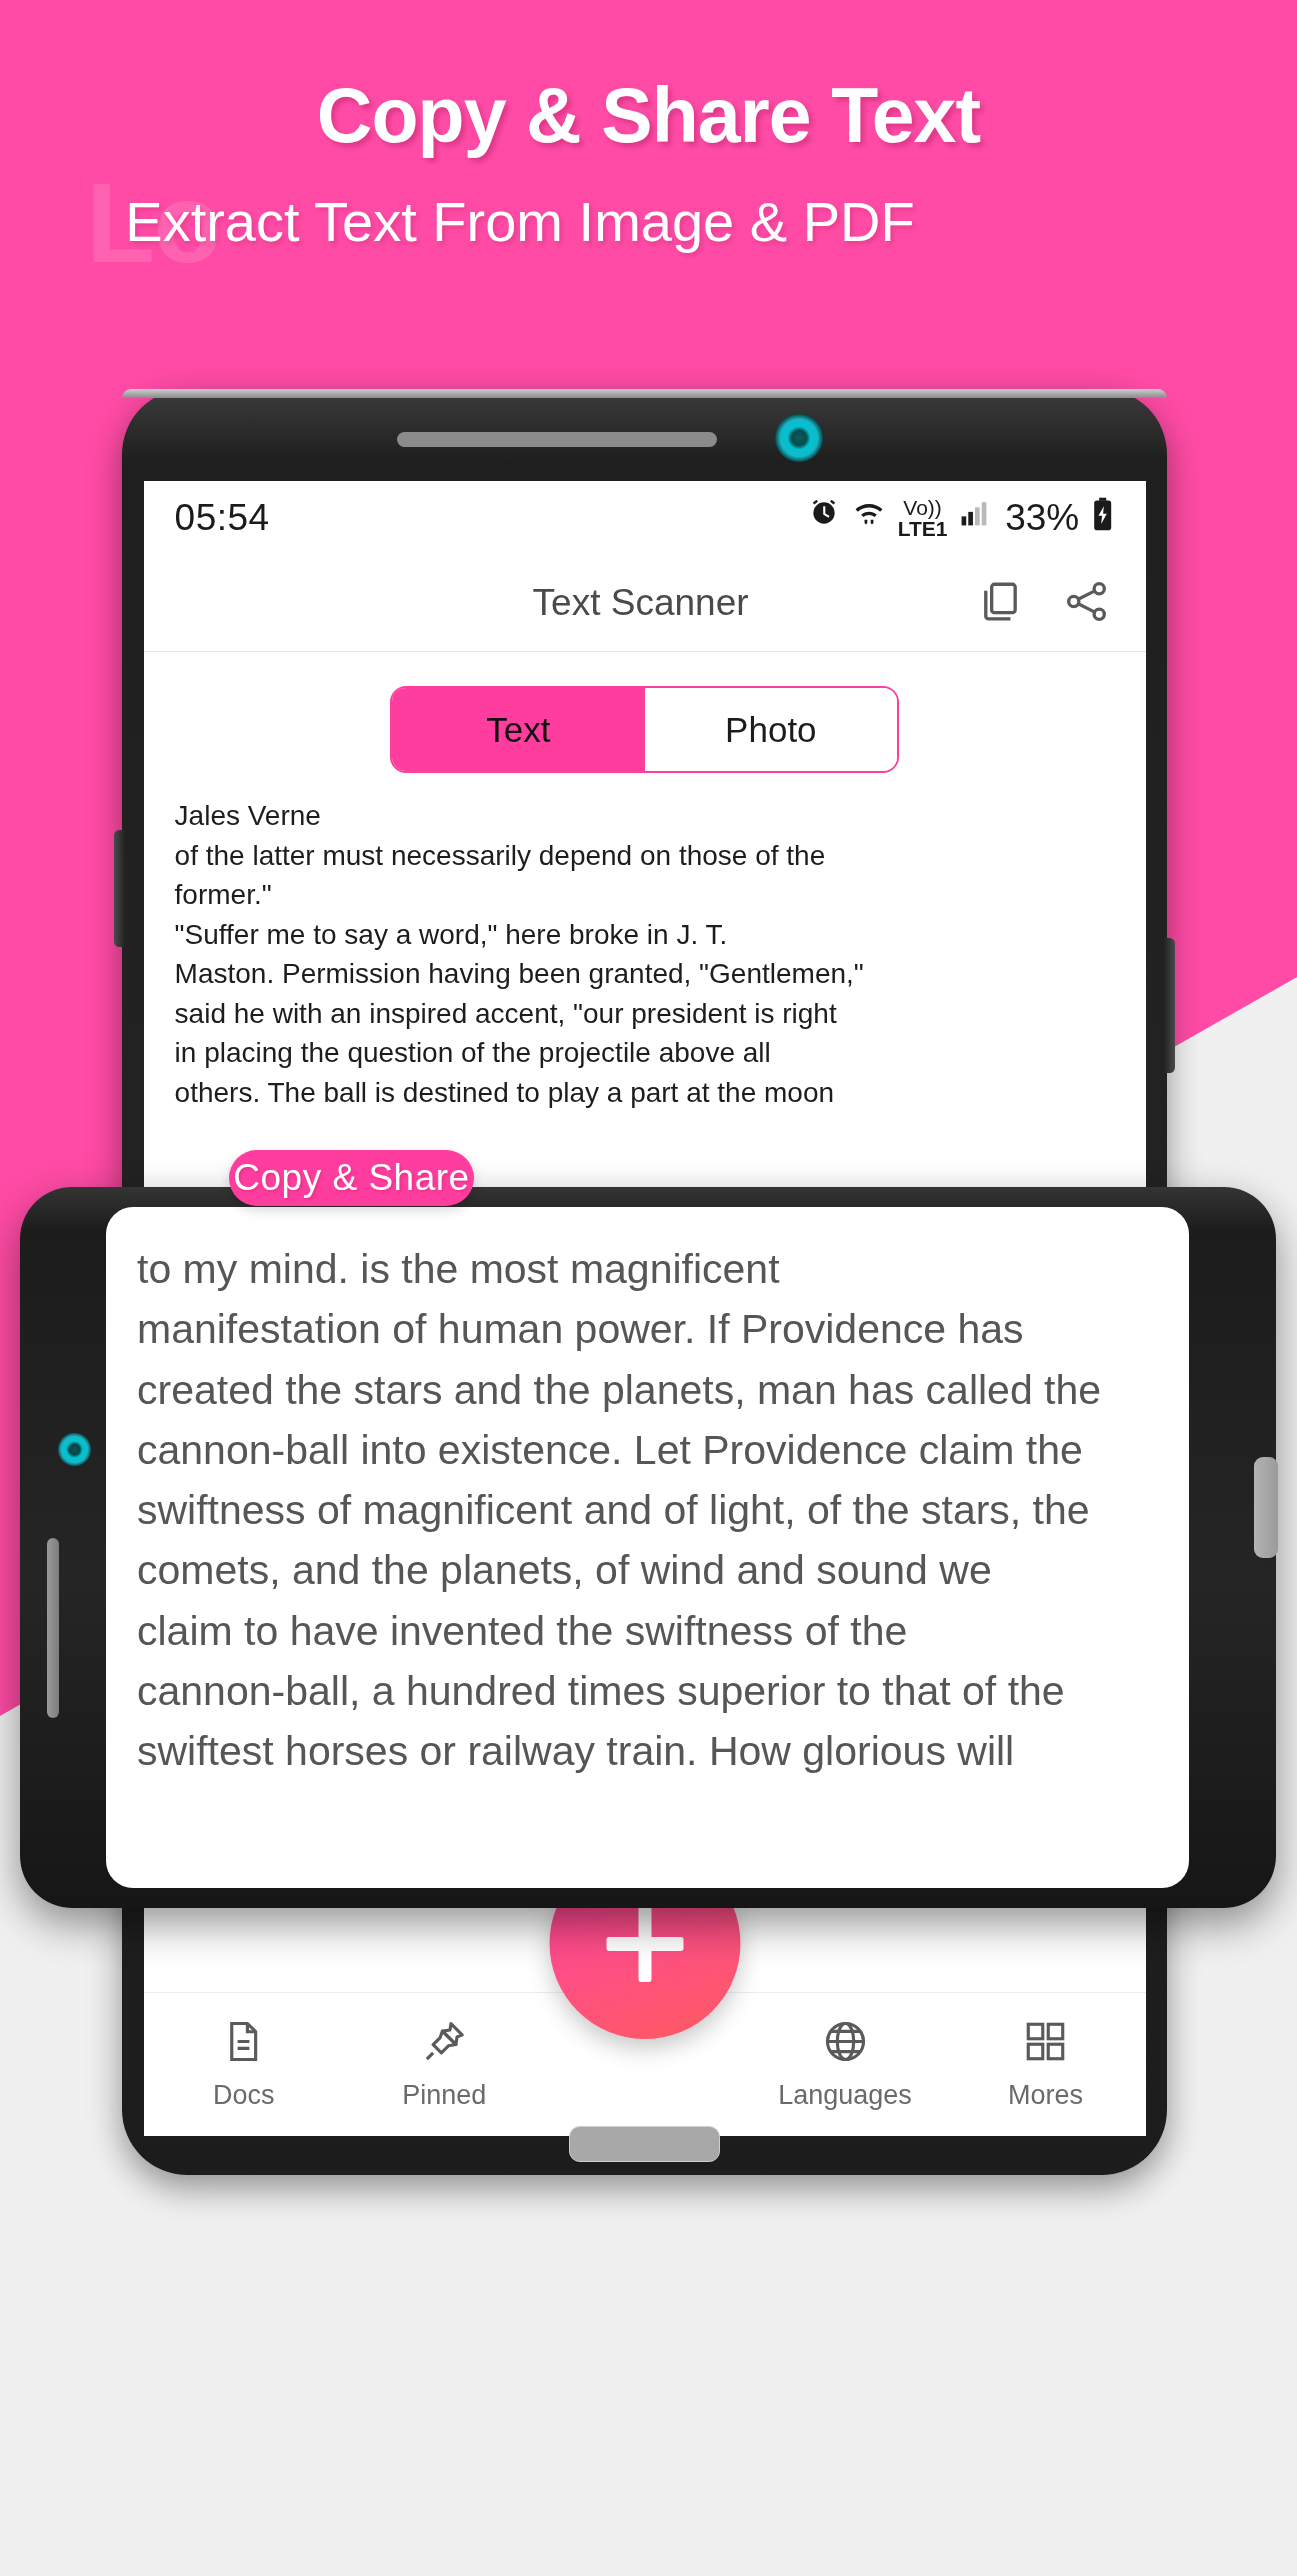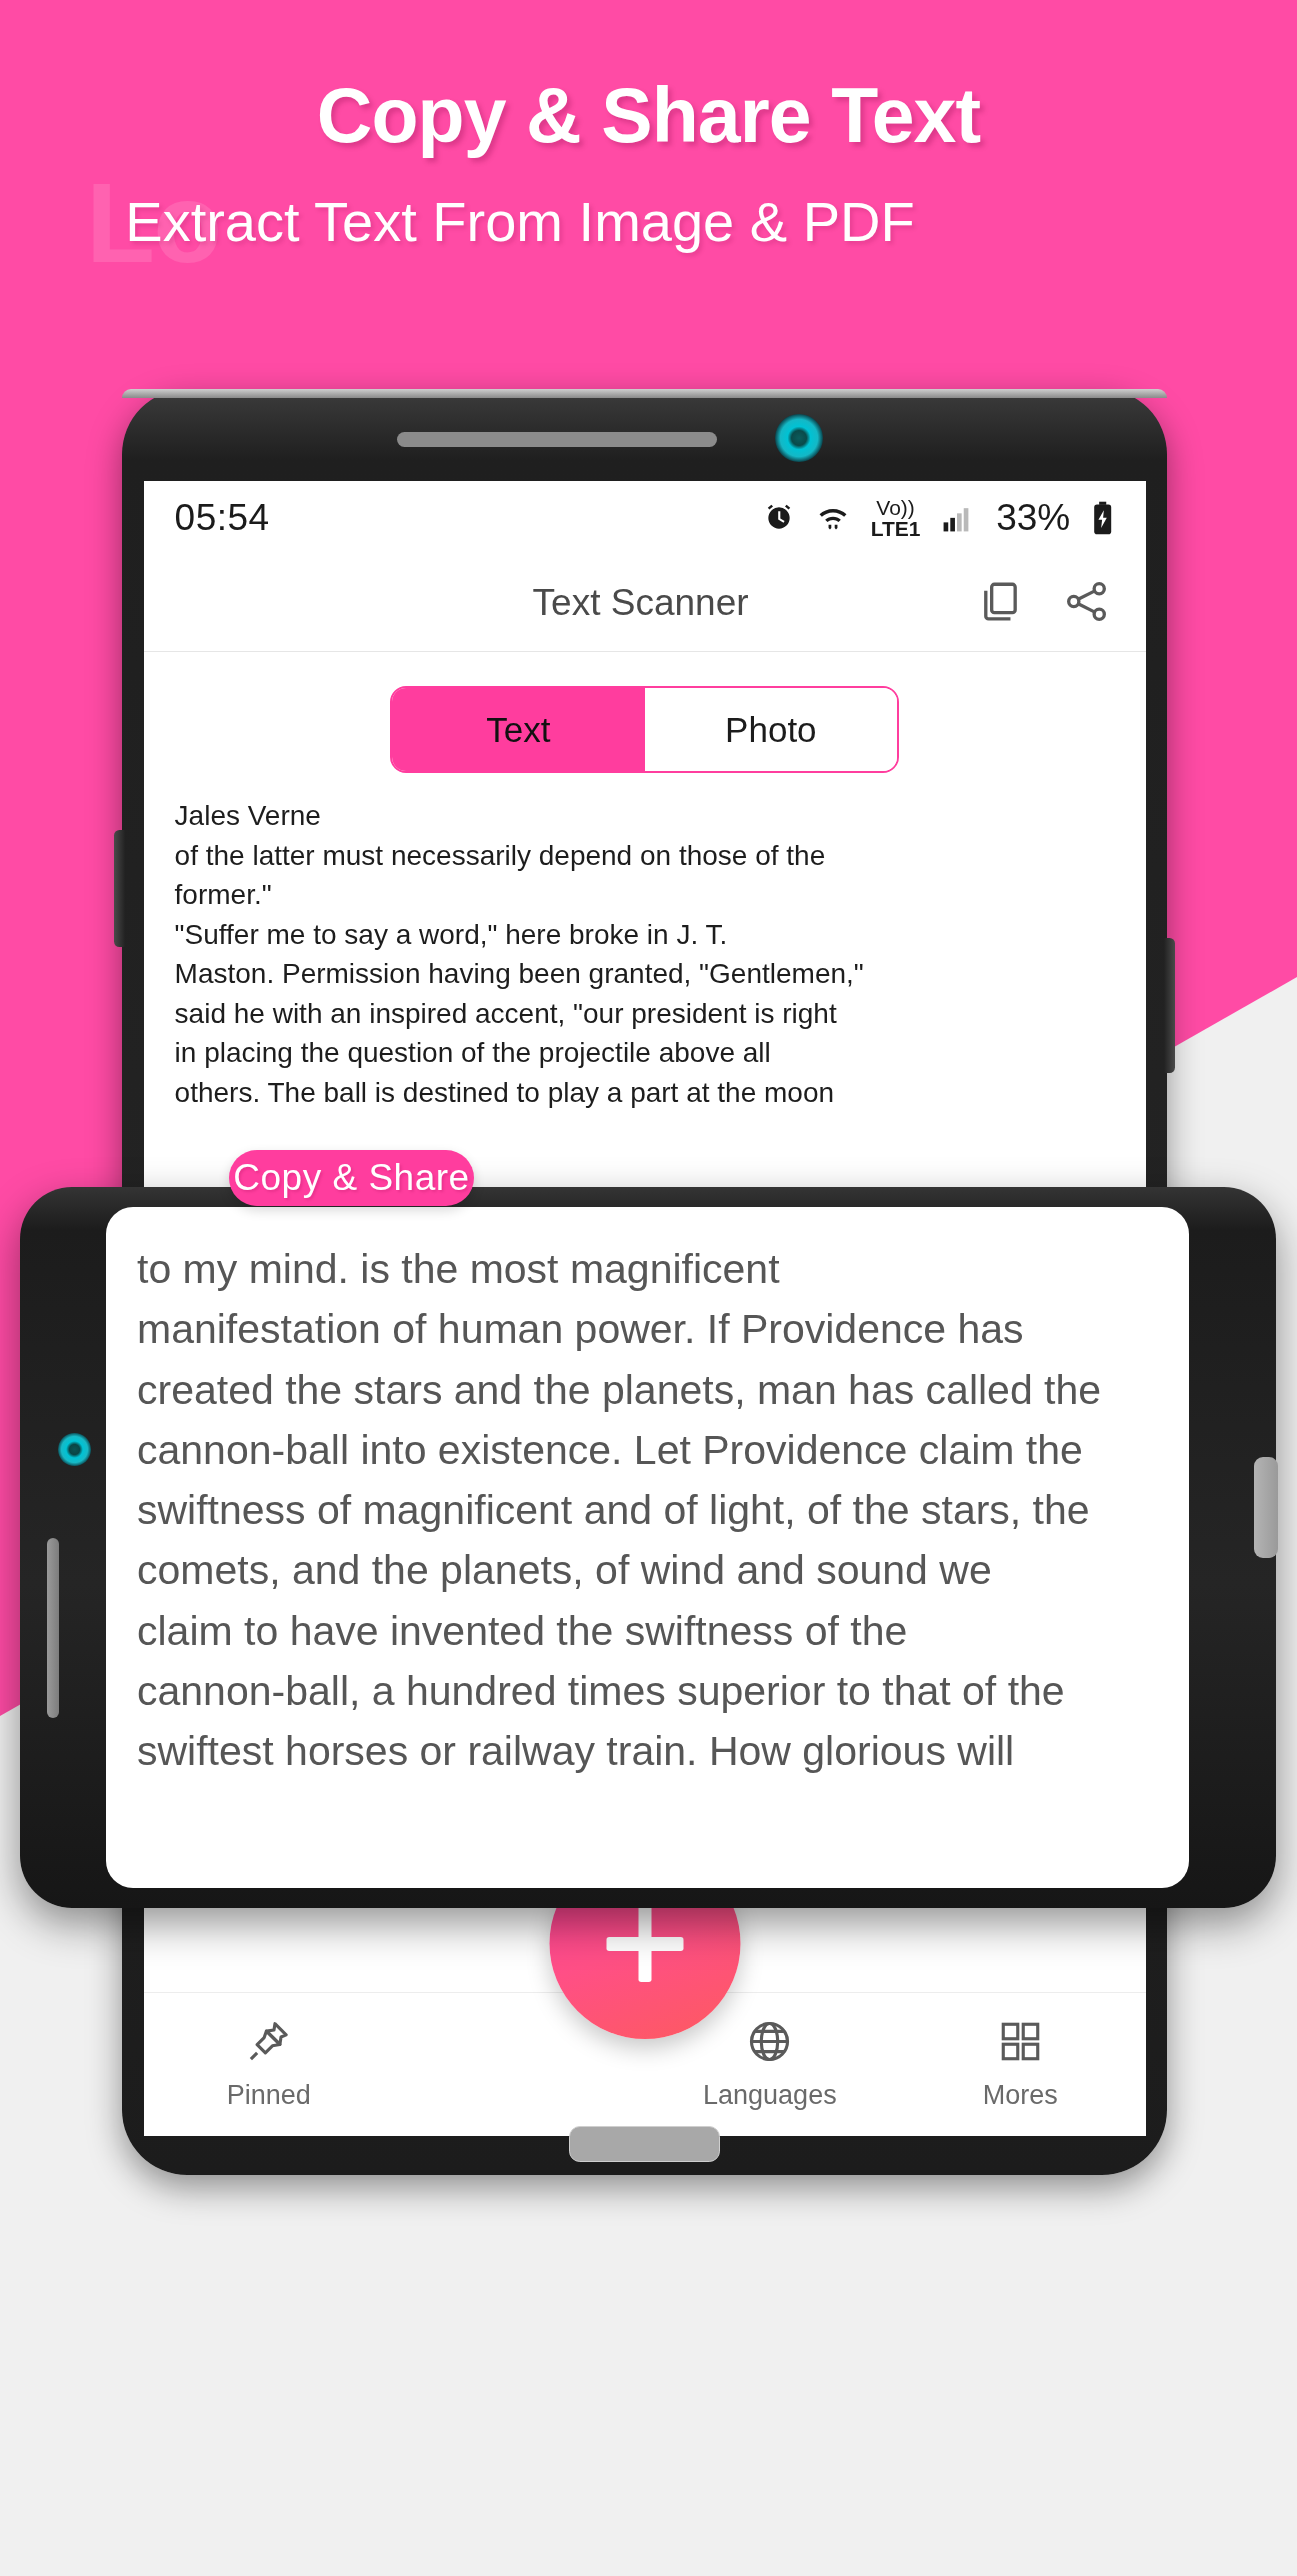--- a/index.html
+++ b/index.html
@@ -78,21 +78,21 @@
     position:absolute; right:-8px; top:549px; width:10.8px; height:135px;
     background:linear-gradient(270deg,#4a4a4a,#222); border-radius:0 5.4px 5.4px 0;
   }
 
   
   .statusbar {
     position:relative; height:74px; padding:0 31px;
     display:flex; align-items:center; justify-content:space-between;
   }
   .sb-time { font-size:37px; color:#1b1b1b; letter-spacing:0.5px; }
-  .sb-right { display:flex; align-items:center; gap:21px; }
+  .sb-right { display:flex; gap:12px; }
   .sb-right svg { display:block; }
   .sb-pct { font-size:37px; color:#1b1b1b; margin-left:2.7px; }
 
   
   .appbar {
     position:relative; height:97px; display:flex; align-items:center;
     padding:0 36px; border-bottom:0.9px solid #e6e6e6;
   }
   .appbar-title {
     flex:1; text-align:center; font-size:37px; color:#4a4a4a;
@@ -306,20 +306,30 @@
       <p>Overcome with emotion the orator sat down and</p>
       <p>applied himself to a huge plate of sandwiches before</p>
       <p>him.</p>
       <p>From the Eath to the Moon</p>
       <p>"And now," said Barbicane, "let us quit the domain</p>
       <p>of poetry and come directly to the question.</p>
       <p>"By all means" replied the others, each with his</p>
     </div>
 
     <div id="pb-bottomnav">
+      <div class="navitem">
+        <span>
+          <svg width="47" height="47" viewBox="0 0 24 24" fill="none" stroke="#5a5a5a" stroke-width="1.6">
+            <path d="M6 2.8h8l4.2 4.2v14.2H6z"></path>
+            <path d="M14 2.8V7h4.2"></path>
+            <path d="M9 12h6M9 15.5h6"></path>
+          </svg>
+        </span>
+        <span class="navlabel">Docs</span>
+      </div>
       <div class="navitem">
         <span>
           <svg width="47" height="47" viewBox="0 0 24 24" fill="none" stroke="#5a5a5a" stroke-width="1.6" stroke-linejoin="round">
             <path d="M15.3 2.9 21 8.6l-2.6 1.1-.6 3.8-6.8-6.8 3.8-.6z"></path>
             <path d="M10.9 6.7 17.8 13.5 14 14.2l-3.6 3.6-4.2-4.2 3.6-3.6z"></path>
             <path d="M6.2 17.8 3 21"></path>
           </svg>
         </span>
         <span class="navlabel">Pinned</span>
       </div>

